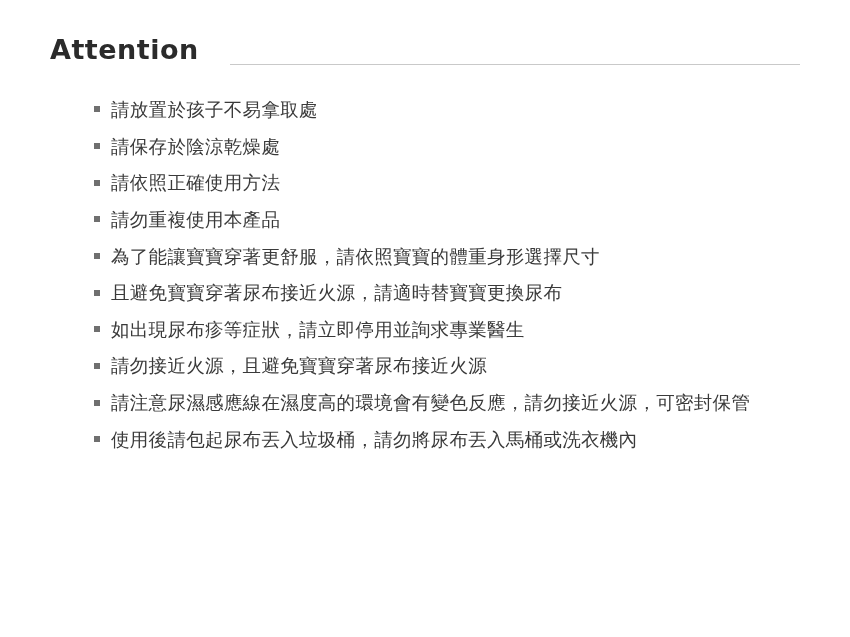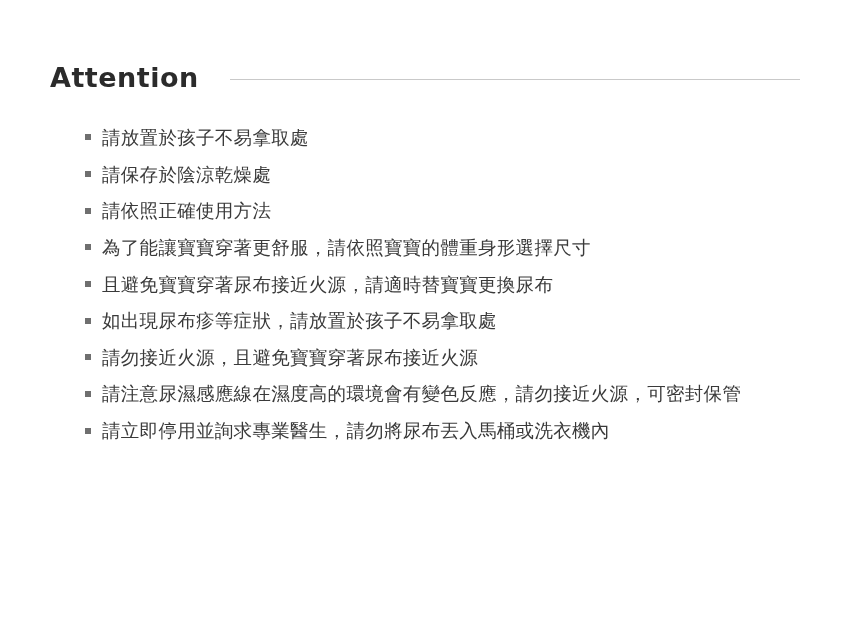--- a/index.html
+++ b/index.html
@@ -17,42 +17,41 @@
   }
   .page {
     position: relative;
     width: 850px;
     height: 637px;
     box-sizing: border-box;
     padding: 34px 50px 0 50px;
   }
   .heading-row {
     display: flex;
-    align-items: center;
+    align-items: flex-end;
     gap: 31px;
     margin-bottom: 30px;
-    margin-top: 28px;
   }
   .heading-title {
     font-size: 27px;
     font-weight: bold;
     color: #2b2b2b;
     letter-spacing: 0.5px;
     white-space: nowrap;
     font-family: "DejaVu Sans", sans-serif;
   }
   .heading-rule {
     flex: 1 1 auto;
     height: 1px;
     background: #c9c9c9;
     margin-top: 4px;
   }
   .notice-list {
     list-style: none;
-    margin: 3px;
+    margin: 12px;
     padding: 0 0 0 32px;
   }
   .notice-item {
     position: relative;
     font-size: 18.5px;
     line-height: 1.63;
     color: #3a3a3a;
     padding-left: 17px;
     margin-bottom: 6.5px;
     letter-spacing: 0.3px;
@@ -89,37 +88,41 @@
     <li class="notice-item">
       <span class="bullet"></span>
       <span class="notice-text">請保存於陰涼乾燥處</span>
     </li>
     <li class="notice-item">
       <span class="bullet"></span>
       <span class="notice-text">請依照正確使用方法</span>
     </li>
     <li class="notice-item">
       <span class="bullet"></span>
+      <span class="notice-text">請勿重複使用本產品</span>
+    </li>
+    <li class="notice-item">
+      <span class="bullet"></span>
       <span class="notice-text">為了能讓寶寶穿著更舒服，請依照寶寶的體重身形選擇尺寸</span>
     </li>
     <li class="notice-item">
       <span class="bullet"></span>
       <span class="notice-text">且避免寶寶穿著尿布接近火源，請適時替寶寶更換尿布</span>
     </li>
     <li class="notice-item">
       <span class="bullet"></span>
-      <span class="notice-text">如出現尿布疹等症狀，請放置於孩子不易拿取處</span>
+      <span class="notice-text">如出現尿布疹等症狀，請立即停用並詢求專業醫生</span>
     </li>
     <li class="notice-item">
       <span class="bullet"></span>
       <span class="notice-text">請勿接近火源，且避免寶寶穿著尿布接近火源</span>
     </li>
     <li class="notice-item">
       <span class="bullet"></span>
       <span class="notice-text">請注意尿濕感應線在濕度高的環境會有變色反應，請勿接近火源，可密封保管</span>
     </li>
     <li class="notice-item">
       <span class="bullet"></span>
-      <span class="notice-text">請立即停用並詢求專業醫生，請勿將尿布丟入馬桶或洗衣機內</span>
+      <span class="notice-text">使用後請包起尿布丟入垃圾桶，請勿將尿布丟入馬桶或洗衣機內</span>
     </li>
   </ul>
 
 </div>
 
 </body></html>

